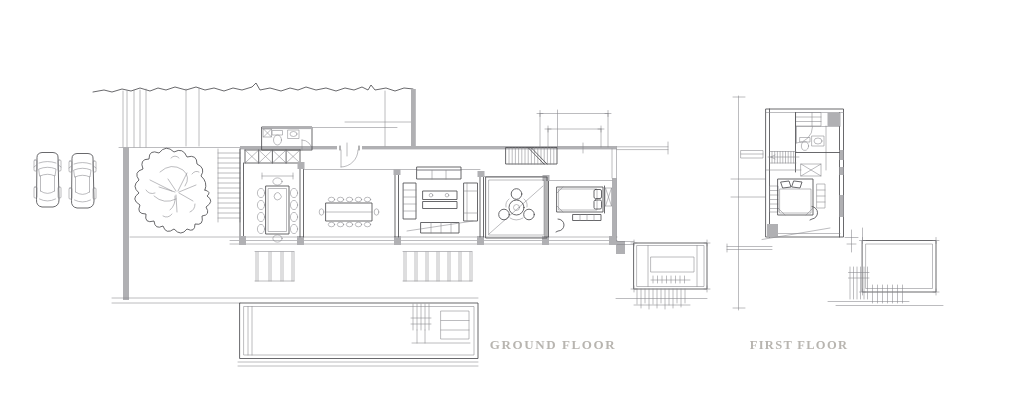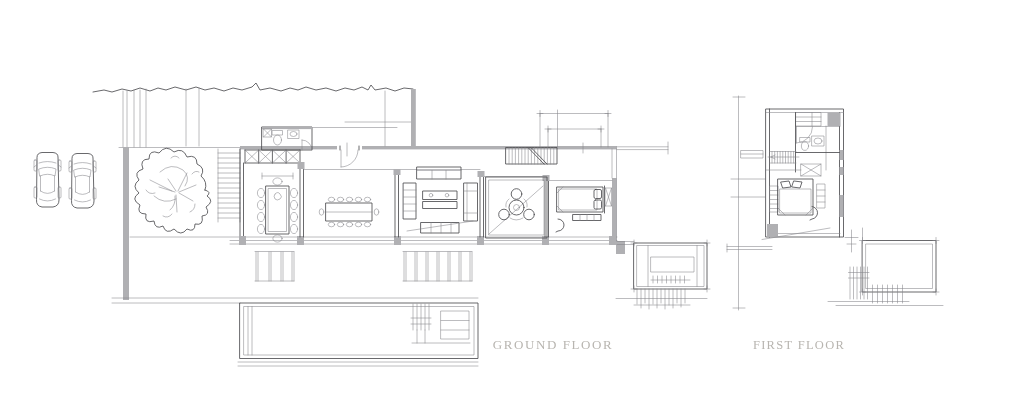--- a/index.html
+++ b/index.html
@@ -1,16 +1,16 @@
 <!DOCTYPE html>
 <html style="--line: #4e4e52; --line-light: #85858a; --wall-fill: #b0b0b3; --label-text: #b8b5b0; --bg: #ffffff;"><head>
 <meta charset="utf-8">
 <style>
   html,body{margin:0;padding:0;background:#fff;}
-  .stage{position:relative;width:1024px;height:402px;background:var(--bg,#ffffff);overflow:hidden;}
+  .stage{position:relative;width:1024px;height:402px;background:var(--bg,#ffffff);overflow:hidden;font-weight:bold;}
   svg{display:block}
   .ln{stroke:var(--line,#4e4e52);stroke-width:0.85;fill:none;stroke-linecap:round;stroke-linejoin:round}
   .lt{stroke:var(--line-light,#85858a);stroke-width:0.55;fill:none;stroke-linecap:round;stroke-linejoin:round}
   .wall{fill:var(--wall-fill,#b0b0b3);stroke:none}
   .lbl{font-family:"Liberation Serif","DejaVu Serif",serif;font-size:13px;letter-spacing:1.6px;fill:var(--label-text,#b8b5b0)}
 </style>
 </head>
 <body>
 
 <div class="stage">

